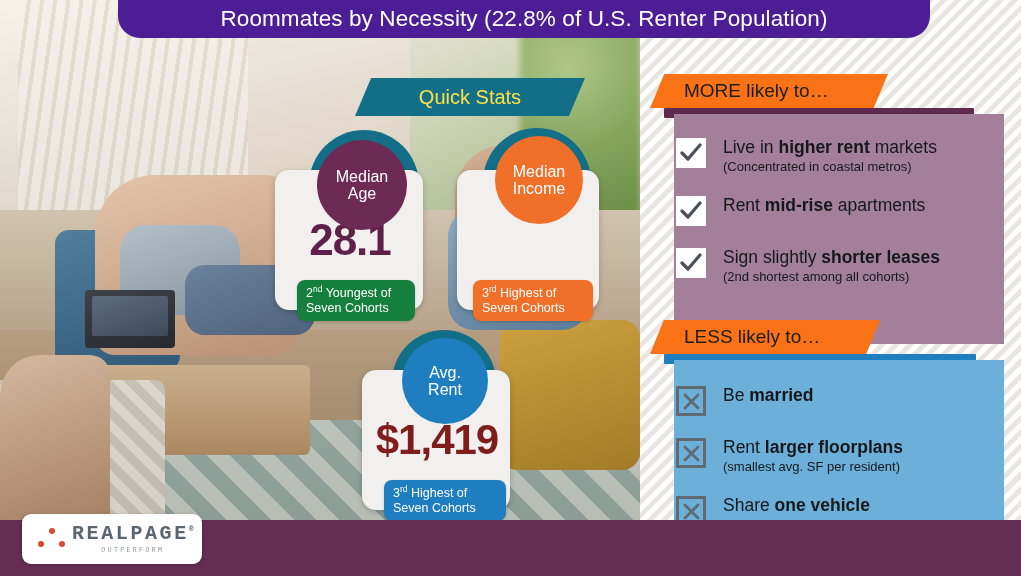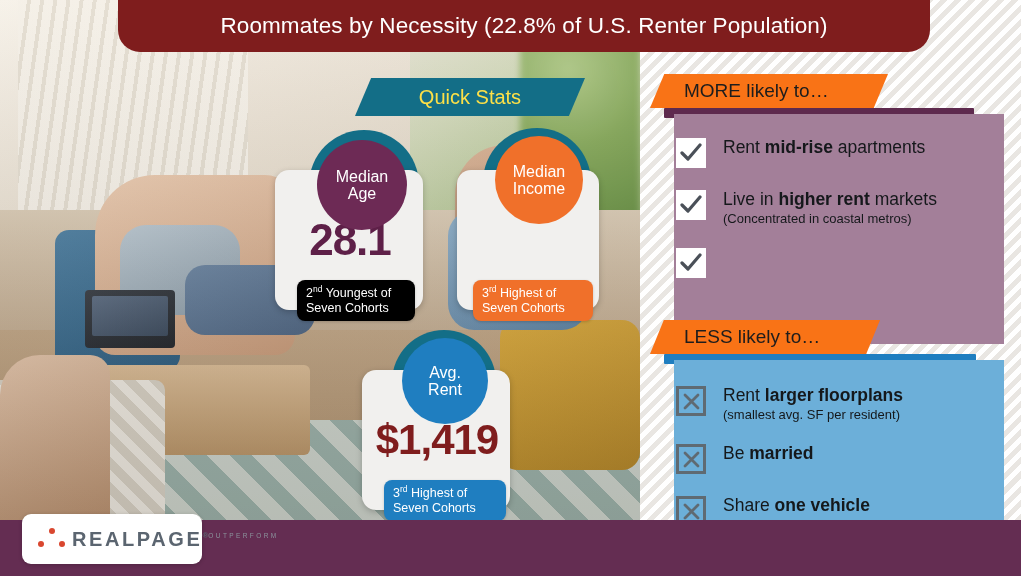--- a/index.html
+++ b/index.html
@@ -118,22 +118,22 @@
     background:linear-gradient(160deg,#d9a93d 0%,#b3862a 100%);
     border-radius:18px;
   }
   .photo-shade{
     position:absolute;inset:0;
     background:linear-gradient(180deg,rgba(255,255,255,.08) 0%,rgba(0,0,0,.10) 100%);
   }
 
   
   .title-bar{
-    position:absolute;left:118px;top:0;width:812px;height:52px;
-    background:#7f1d1d;
+    position:absolute;left:118px;top:0;width:812px;height:38px;
+    background:#4c1d95;
     border-radius:0 0 22px 22px;
     display:flex;align-items:center;justify-content:center;
     z-index:30;
   }
   .title-text{
     color:#ffffff;font-size:22.5px;letter-spacing:.1px;white-space:nowrap;
   }
 
   
   .quickstats{
@@ -170,21 +170,21 @@
     padding:4px 9px 5px 9px;line-height:1.2;font-size:12.5px;
     box-shadow:0 1px 3px rgba(0,0,0,.18);
   }
   .stat-badge sup{font-size:8.5px;vertical-align:super;}
 
   
   #card-age .stat-backcircle{left:34px;top:0px;width:110px;height:110px;background:#136e87;}
   #card-age .stat-box{left:0px;top:40px;width:148px;height:140px;}
   #card-age .stat-bubble{left:42px;top:10px;width:90px;height:90px;background:#6d2a55;}
   #card-age .stat-value{top:85px;color:#5e2048;}
-  #card-age .stat-badge{left:22px;top:150px;width:100px;background:#000000;}
+  #card-age .stat-badge{left:22px;top:150px;width:100px;background:#15803d;}
 
   
   #card-income .stat-backcircle{left:26px;top:0px;width:108px;height:108px;background:#136e87;}
   #card-income .stat-box{left:0px;top:42px;width:142px;height:140px;}
   #card-income .stat-bubble{left:38px;top:8px;width:88px;height:88px;background:#f0702a;}
   #card-income .stat-value{top:86px;color:#ef6f28;}
   #card-income .stat-badge{left:16px;top:152px;width:102px;background:#f0702a;}
 
   
   #card-rent .stat-backcircle{left:30px;top:0px;width:104px;height:104px;background:#136e87;}
@@ -244,21 +244,21 @@
     position:absolute;left:22px;top:514px;width:180px;height:50px;
     background:#ffffff;border-radius:9px;z-index:28;
     display:flex;align-items:center;
     box-shadow:0 1px 4px rgba(0,0,0,.2);
   }
   .logo-dots{position:relative;width:34px;height:26px;margin-left:14px;flex:0 0 auto;}
   .logo-dots i{position:absolute;width:6px;height:6px;border-radius:50%;background:#d9472f;display:block;}
   .logo-dots i.d1{left:13px;top:2px;}
   .logo-dots i.d2{left:2px;top:15px;}
   .logo-dots i.d3{left:23px;top:15px;}
-  .logo-words{display:flex;flex-direction:row;justify-content:center;margin-left:2px;}
+  .logo-words{display:flex;flex-direction:column;justify-content:center;margin-left:2px;font-family:Liberation Mono, monospace;}
   .logo-main{font-size:20px;letter-spacing:2.6px;color:#5b6570;font-weight:bold;line-height:1;position:relative;}
   .logo-main sup{font-size:8px;vertical-align:super;letter-spacing:0;}
   .logo-sub{font-size:6.5px;letter-spacing:2.4px;color:#8b939c;text-align:center;margin-top:3px;}
 </style>
 </head>
 <body>
 
 <div class="stage">
 
   <div class="bg-stripes"></div>
@@ -345,45 +345,49 @@
 
       <div class="panel-item">
         <div class="item-icon">
           <div class="chk-box">
             <svg width="22" height="20" viewBox="0 0 22 20" aria-hidden="true">
               <path d="M2 10 L8 16 L20 2" stroke="#4a5058" stroke-width="3.2" fill="none" stroke-linecap="round" stroke-linejoin="round"></path>
             </svg>
           </div>
         </div>
         <div class="item-text">
-          <div class="item-main"><span>Rent </span><b>mid-rise</b><span> apartments</span></div>
+          <div class="item-main"><span>Live in  </span><b>higher rent</b><span> markets</span></div>
+          <div class="item-sub">(Concentrated in coastal metros)</div>
         </div>
       </div>
 
       <div class="panel-item">
         <div class="item-icon">
           <div class="chk-box">
             <svg width="22" height="20" viewBox="0 0 22 20" aria-hidden="true">
               <path d="M2 10 L8 16 L20 2" stroke="#4a5058" stroke-width="3.2" fill="none" stroke-linecap="round" stroke-linejoin="round"></path>
             </svg>
           </div>
         </div>
         <div class="item-text">
-          <div class="item-main"><span>Live in  </span><b>higher rent</b><span> markets</span></div>
-          <div class="item-sub">(Concentrated in coastal metros)</div>
+          <div class="item-main"><span>Rent </span><b>mid-rise</b><span> apartments</span></div>
         </div>
       </div>
 
       <div class="panel-item">
         <div class="item-icon">
           <div class="chk-box">
             <svg width="22" height="20" viewBox="0 0 22 20" aria-hidden="true">
               <path d="M2 10 L8 16 L20 2" stroke="#4a5058" stroke-width="3.2" fill="none" stroke-linecap="round" stroke-linejoin="round"></path>
             </svg>
           </div>
+        </div>
+        <div class="item-text">
+          <div class="item-main"><span>Sign slightly </span><b>shorter leases</b><span></span></div>
+          <div class="item-sub">(2nd shortest among all cohorts)</div>
         </div>
       </div>
 
     </div>
   </div>
 
   <div class="panel" id="panel-less" style="left:650px;top:296px;width:360px;height:210px;">
     <div class="panel-shadowbar"></div>
     <div class="panel-body"></div>
     <div class="panel-header">
@@ -393,35 +397,35 @@
 
       <div class="panel-item">
         <div class="item-icon">
           <div class="x-box">
             <svg width="17" height="17" viewBox="0 0 17 17" aria-hidden="true">
               <path d="M2 2 L15 15 M15 2 L2 15" stroke="#5f6a72" stroke-width="2.8" fill="none" stroke-linecap="round"></path>
             </svg>
           </div>
         </div>
         <div class="item-text">
-          <div class="item-main"><span>Rent </span><b>larger floorplans</b><span></span></div>
-          <div class="item-sub">(smallest avg. SF per resident)</div>
+          <div class="item-main"><span>Be </span><b>married</b><span></span></div>
         </div>
       </div>
 
       <div class="panel-item">
         <div class="item-icon">
           <div class="x-box">
             <svg width="17" height="17" viewBox="0 0 17 17" aria-hidden="true">
               <path d="M2 2 L15 15 M15 2 L2 15" stroke="#5f6a72" stroke-width="2.8" fill="none" stroke-linecap="round"></path>
             </svg>
           </div>
         </div>
         <div class="item-text">
-          <div class="item-main"><span>Be </span><b>married</b><span></span></div>
+          <div class="item-main"><span>Rent </span><b>larger floorplans</b><span></span></div>
+          <div class="item-sub">(smallest avg. SF per resident)</div>
         </div>
       </div>
 
       <div class="panel-item">
         <div class="item-icon">
           <div class="x-box">
             <svg width="17" height="17" viewBox="0 0 17 17" aria-hidden="true">
               <path d="M2 2 L15 15 M15 2 L2 15" stroke="#5f6a72" stroke-width="2.8" fill="none" stroke-linecap="round"></path>
             </svg>
           </div>

